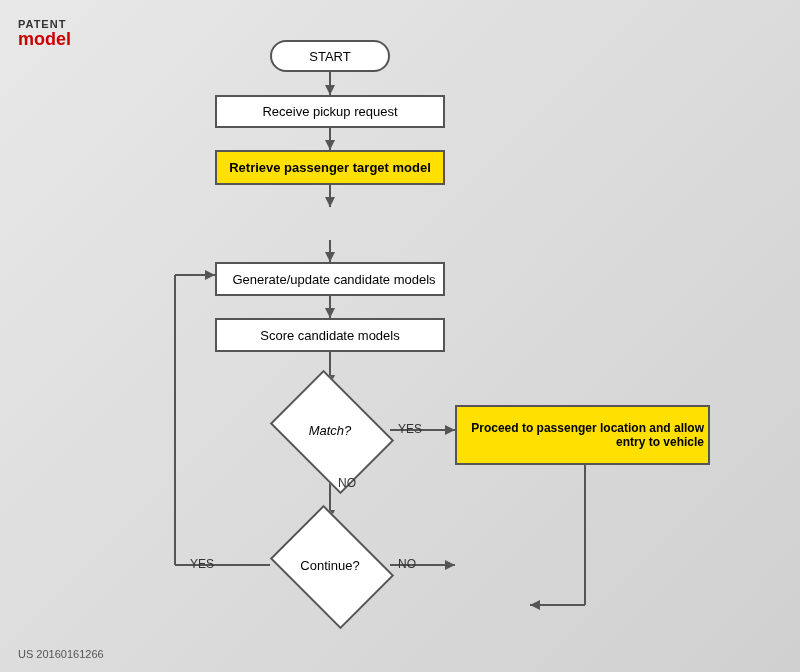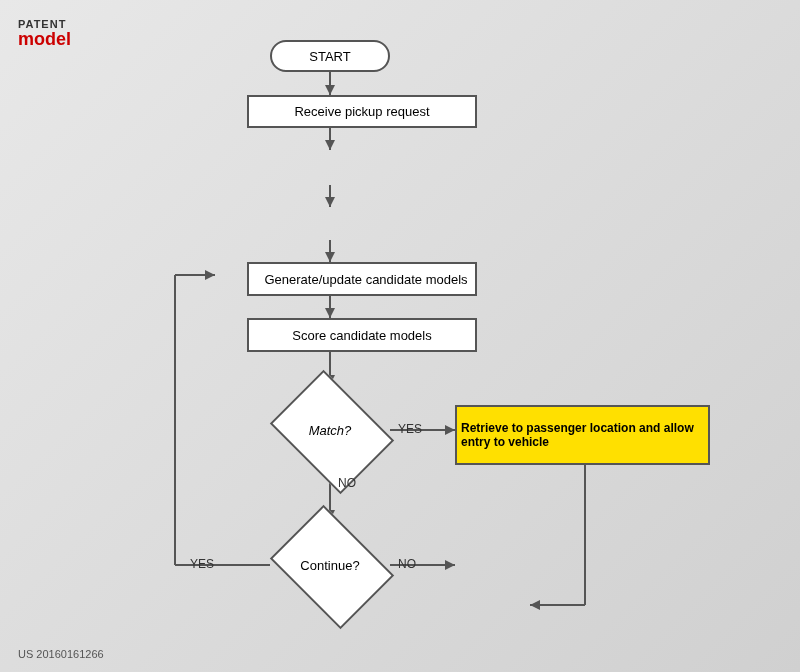--- a/index.html
+++ b/index.html
@@ -49,33 +49,32 @@
       width: 800px;
       height: 672px;
       pointer-events: none;
     }
     
     .shape {
       position: absolute;
       display: flex;
       align-items: center;
       justify-content: center;
-      text-align: left;
+      text-align: right;
     }
     .rounded-rect {
       border: 2px solid #555;
       border-radius: 20px;
       background: #fff;
       font-size: 13px;
     }
     .rect {
       border: 2px solid #555;
       background: #fff;
       font-size: 13px;
-      margin-left: 32px;
     }
     .rect-yellow {
       border: 2px solid #555;
       background: #FFE000;
       font-size: 13px;
       font-weight: bold;
     }
     .diamond {
       background: transparent;
       font-size: 13px;
@@ -162,40 +161,43 @@
   </svg>
 
   <div class="shape rounded-rect" style="left:270px; top:40px; width:120px; height:32px;">
     <span>START</span>
   </div>
 
   <div class="shape rect" style="left:215px; top:95px; width:230px; height:33px;">
     <span>Receive pickup request</span>
   </div>
 
+  <div class="shape rect-yellow" style="left:215px; top:150px; width:230px; height:35px;">
+    <span>Retrieve passenger target model</span>
+  </div>
 
 
   <div class="shape rect" style="left:215px; top:262px; width:230px; height:34px;padding-left:8px;">
     <span>Generate/update candidate models</span>
   </div>
 
   <div class="shape rect" style="left:215px; top:318px; width:230px; height:34px;">
     <span>Score candidate models</span>
   </div>
 
   <div class="shape diamond" style="left:270px; top:385px; width:120px; height:90px;font-style:italic;">
     <div class="diamond-inner">
       <span>Match?</span>
     </div>
   </div>
 
   <div class="label-text" style="left:398px; top:422px;">YES</div>
 
   <div class="shape rect-yellow" style="left:455px; top:405px; width:255px; height:60px; font-weight:bold;">
-    <span style="font-size:12px; padding:4px;">Retrieve to passenger location and allow entry to vehicle</span>
+    <span style="font-size:12px; padding:4px;">Proceed to passenger location and allow entry to vehicle</span>
   </div>
 
   <div class="label-text" style="left:338px; top:476px;">NO</div>
 
   <div class="shape diamond" style="left:270px; top:520px; width:120px; height:90px;">
     <div class="diamond-inner">
       <span>Continue?</span>
     </div>
   </div>
 

